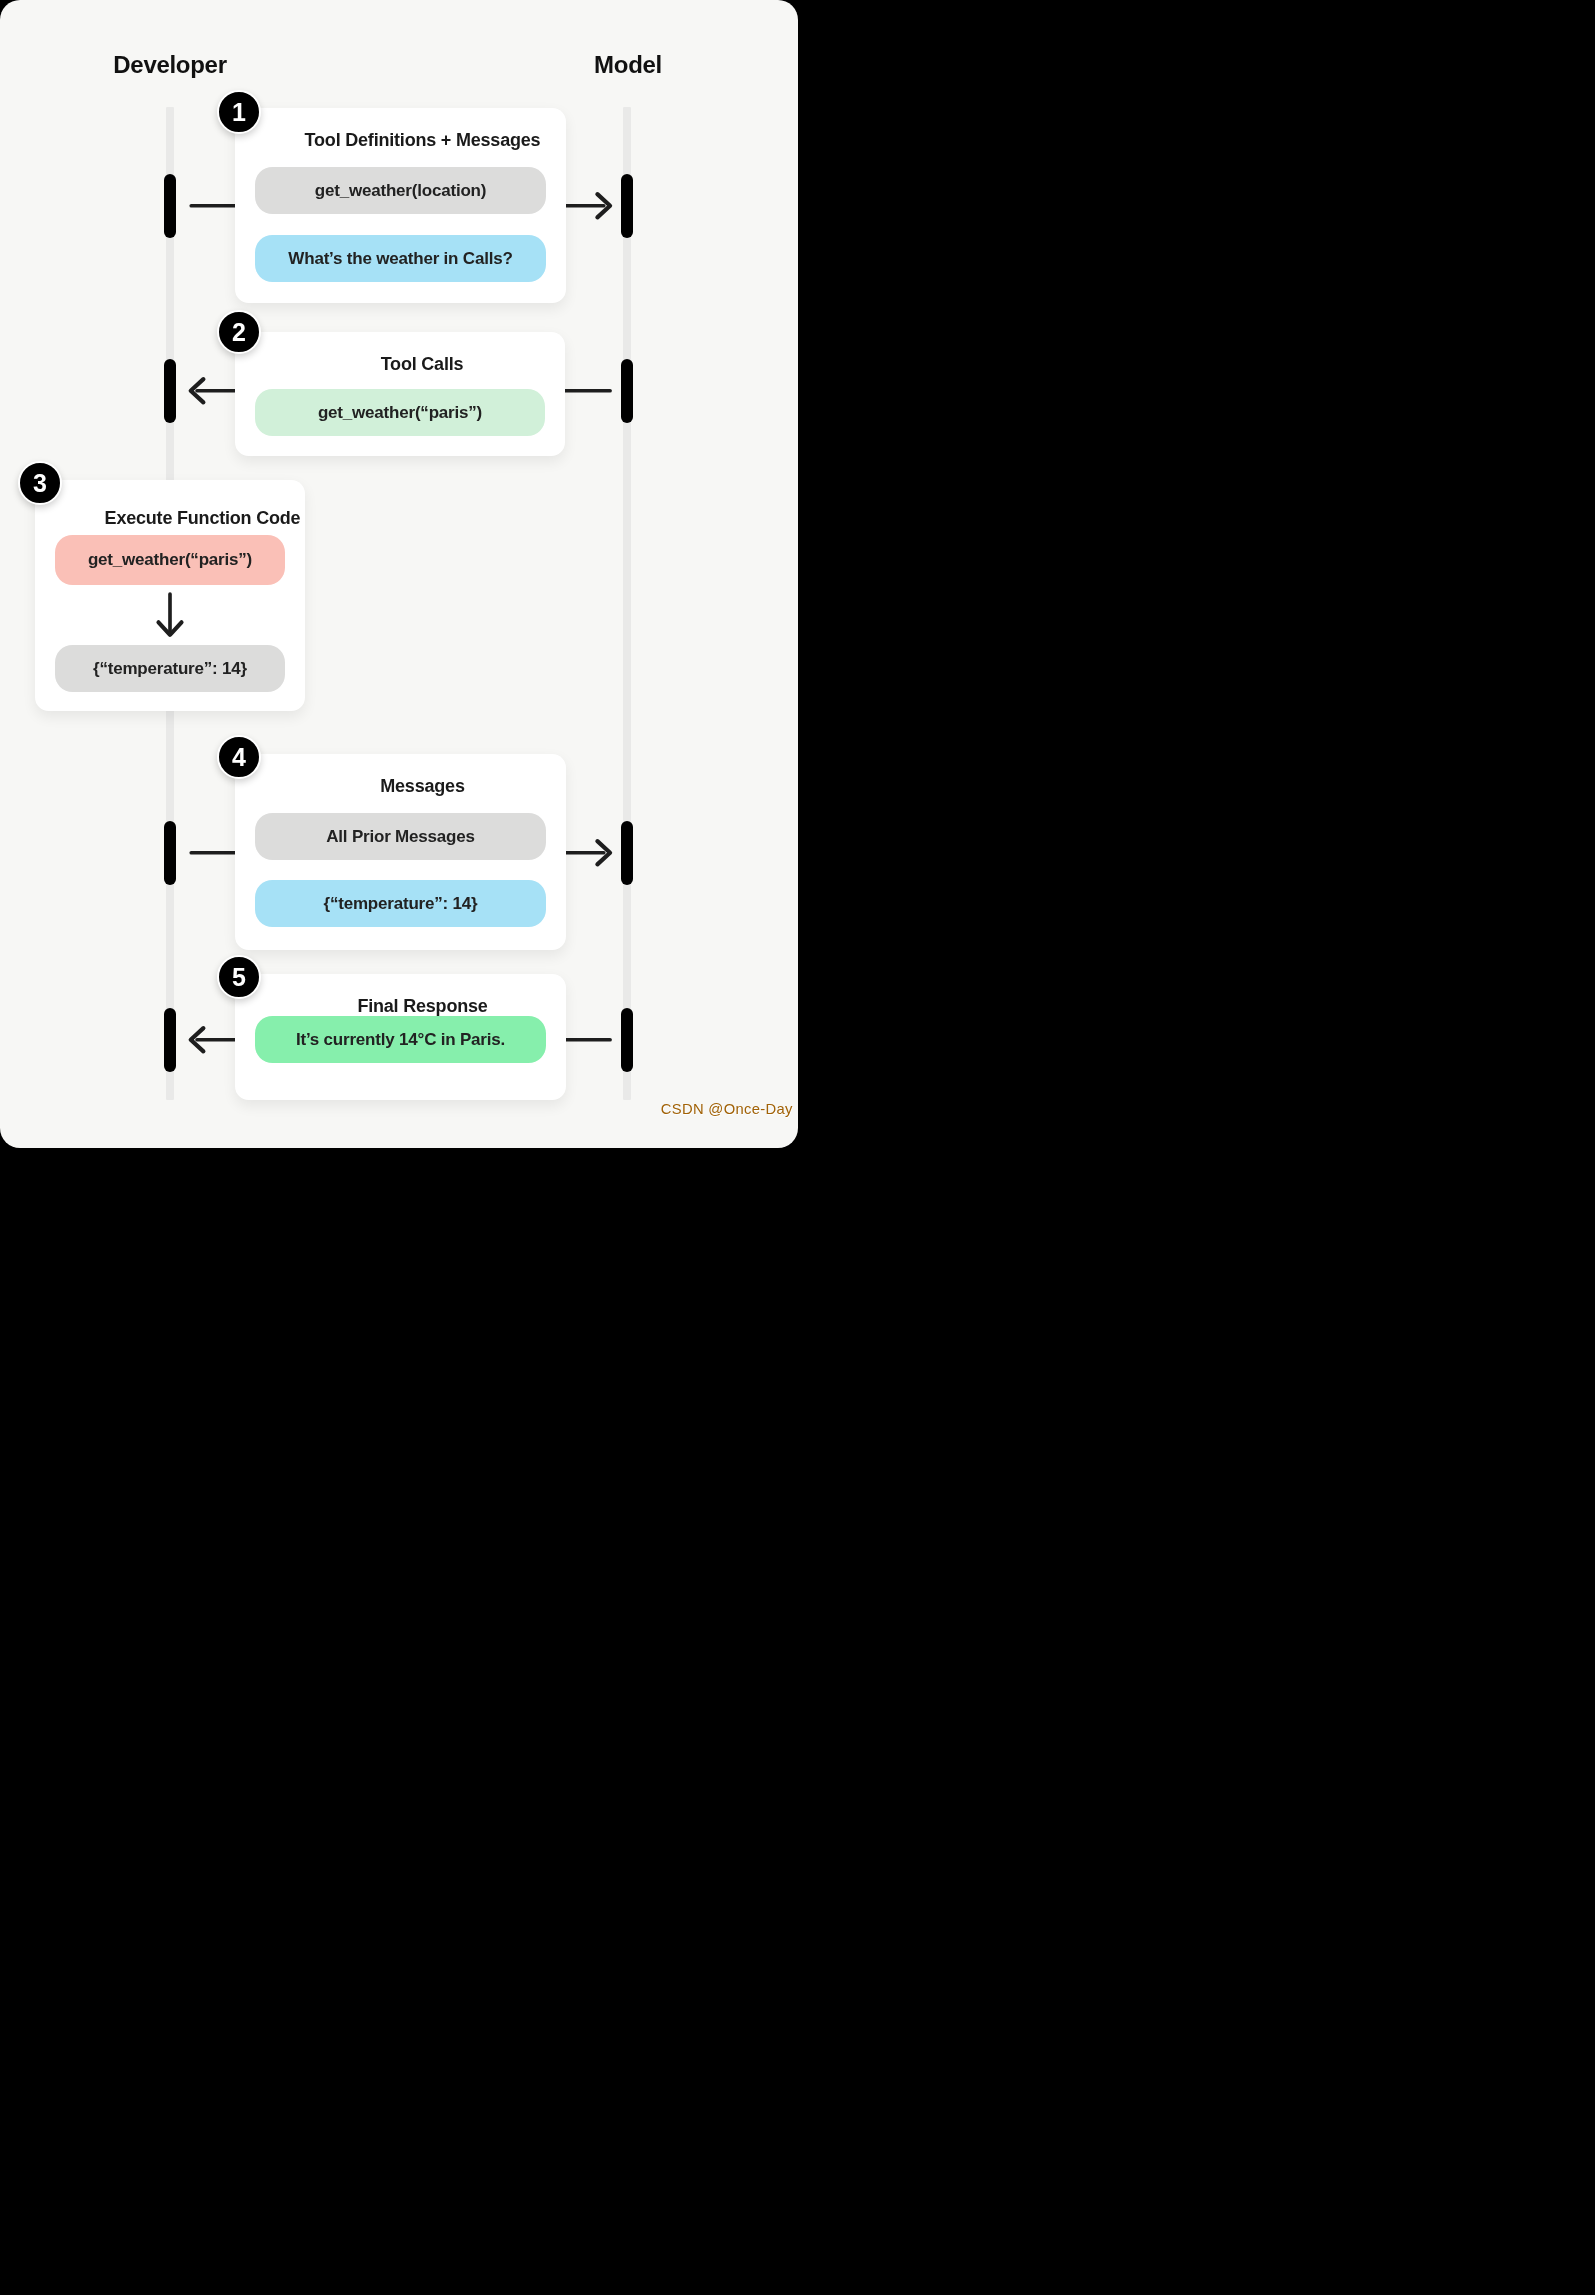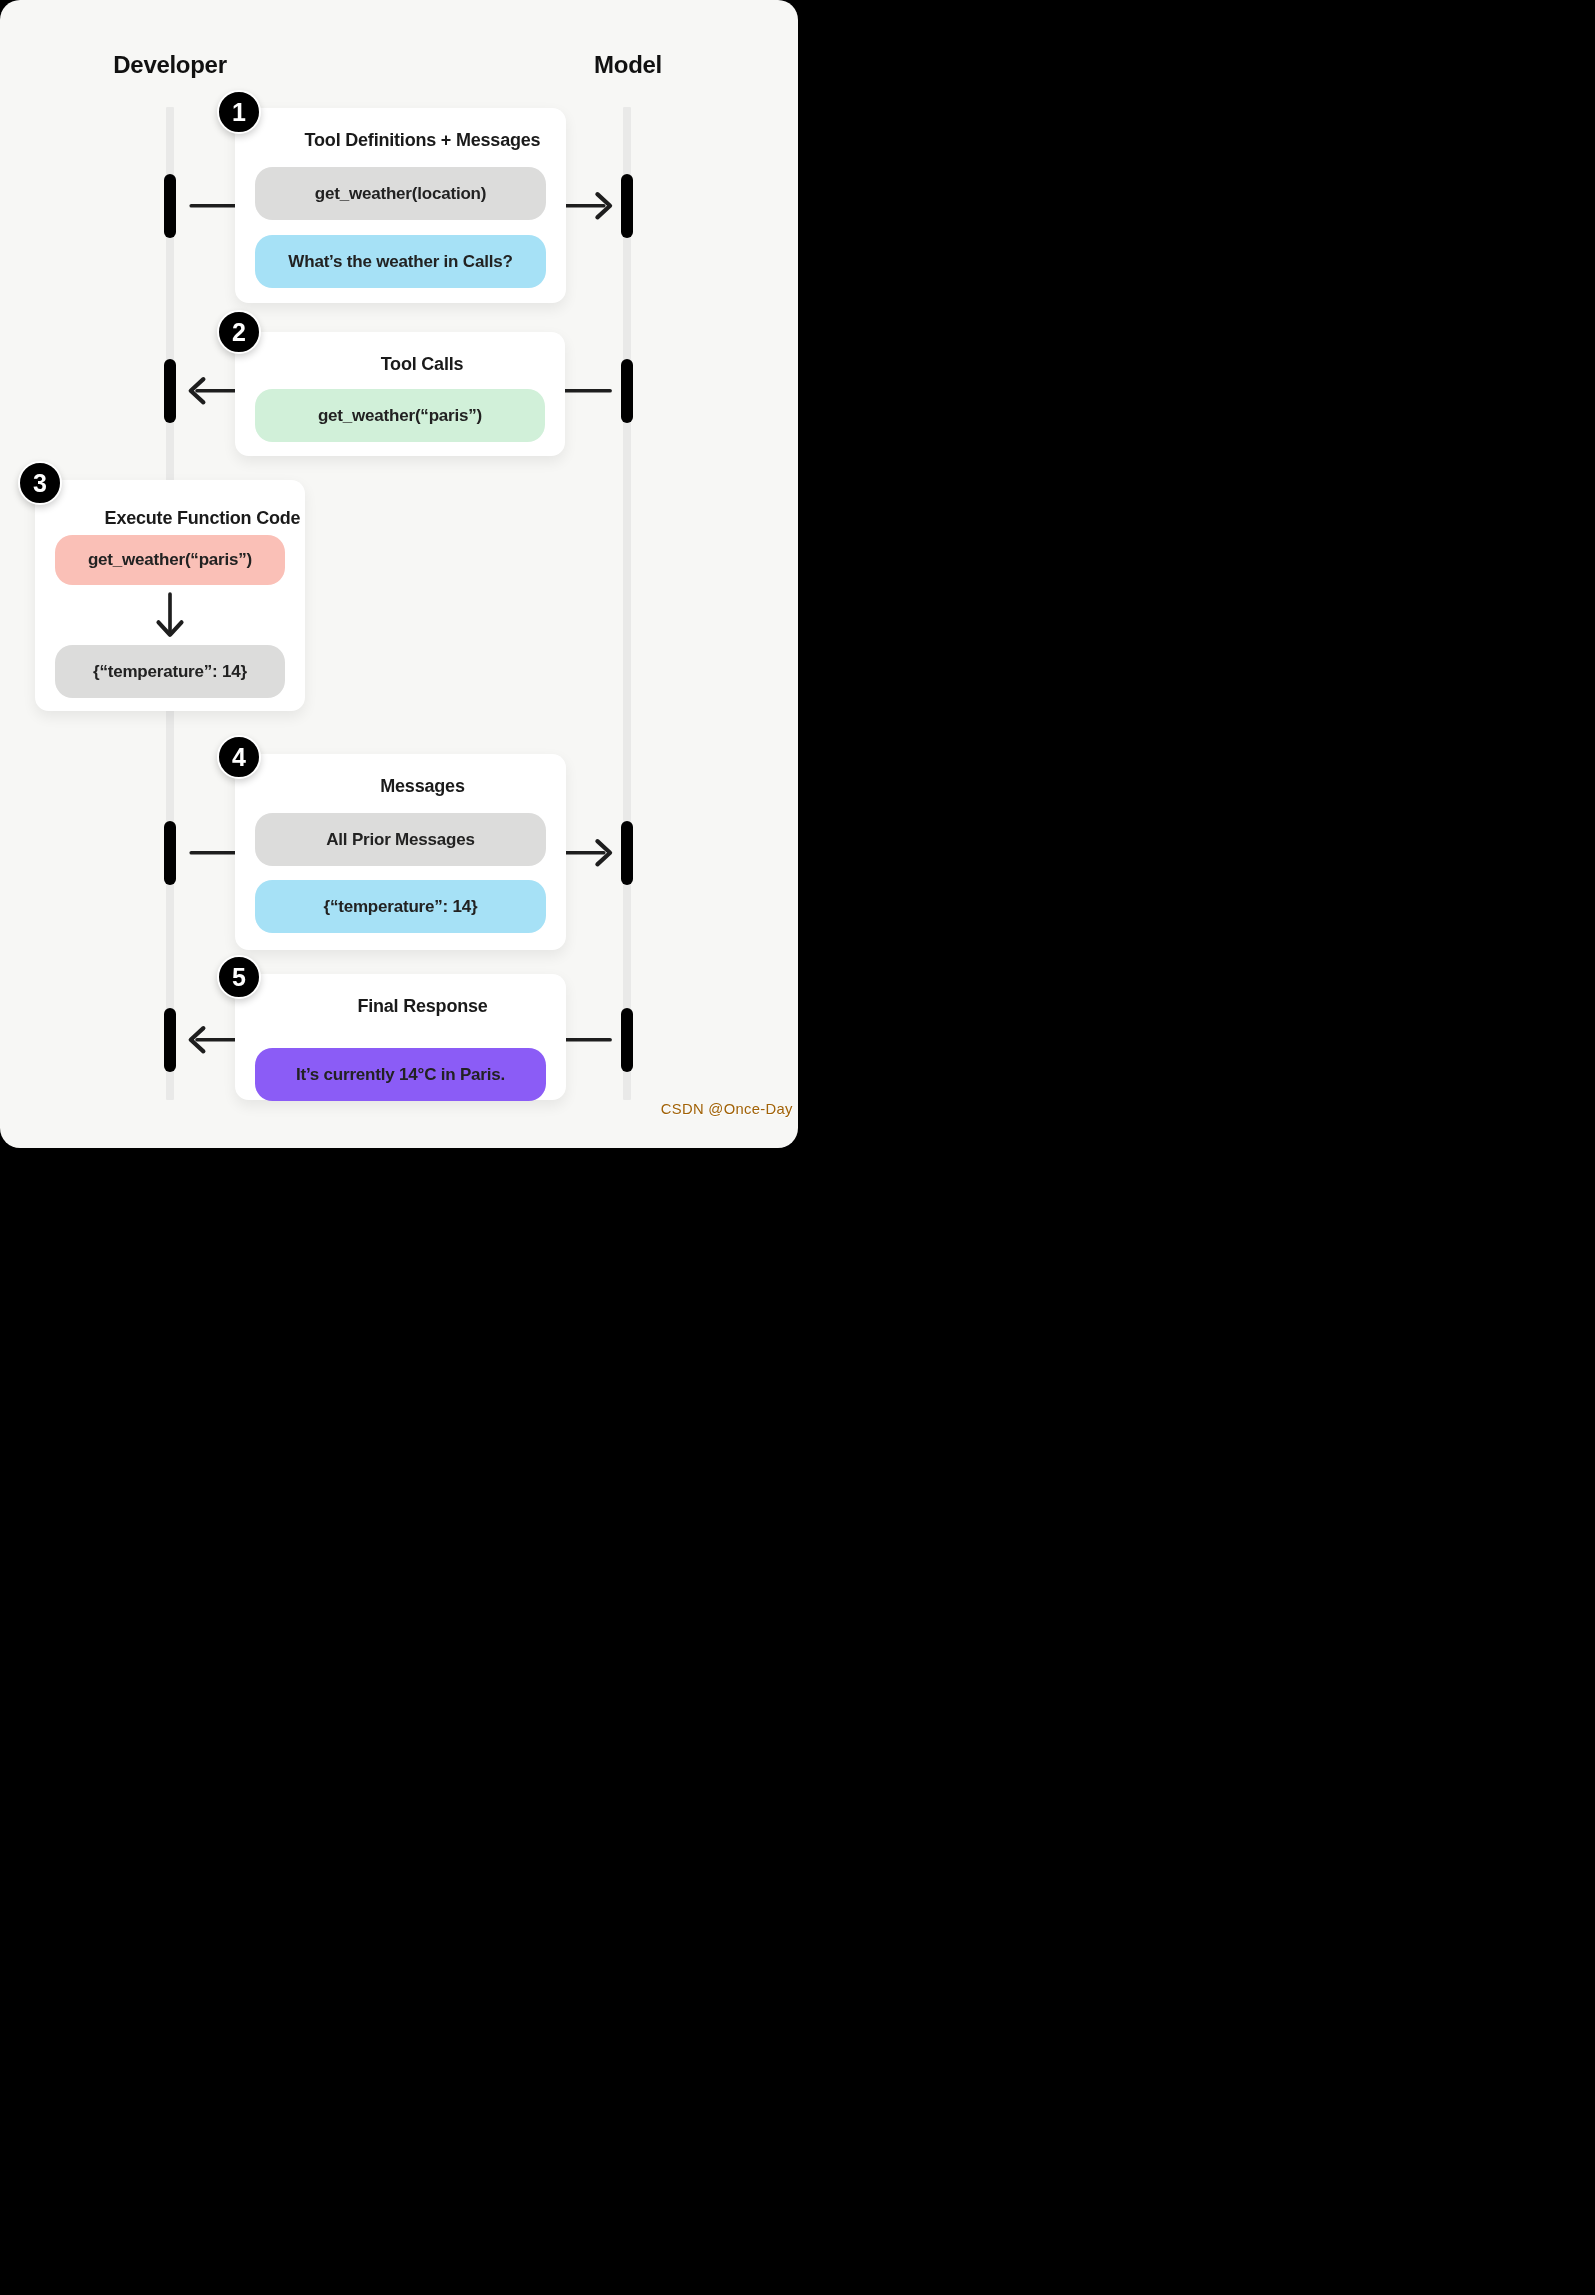--- a/index.html
+++ b/index.html
@@ -13,21 +13,21 @@
   .lifeline{position:absolute;width:8.4px;background:#e9e9e8;border-radius:1.1px;}
 
   .node{position:absolute;width:12px;background:#000;border-radius:6.3px;z-index:3;}
 
   .arrow{position:absolute;z-index:2;}
 
   .card{position:absolute;background:#fff;border-radius:13.7px;z-index:4;
         box-shadow:0 5.3px 13.7px rgba(0,0,0,0.07);}
   .card-title{position:absolute;left:0;right:0;text-align:center;font-size:18px;
               font-weight:700;color:#1a1a1a;letter-spacing:-0.2px;margin-left:44px;}
-  .pill{position:absolute;left:20px;right:20px;height:53px;border-radius:17.4px;
+  .pill{position:absolute;left:20px;right:20px;height:47px;border-radius:17.4px;
         display:flex;align-items:center;justify-content:center;
         font-size:17px;font-weight:700;color:#222;letter-spacing:-0.2px;white-space:nowrap;}
 
   .badge{position:absolute;width:40px;height:40px;border:2.1px solid #fff;border-radius:50%;
          background:#000;z-index:6;display:flex;align-items:center;justify-content:center;
          box-shadow:0 3.2px 7.4px rgba(0,0,0,0.18);}
   .badge span{color:#fff;font-size:25px;font-weight:700;line-height:1;}
 
   .exec-arrow{position:absolute;z-index:5;}
 
@@ -97,21 +97,21 @@
     </div>
 
     <div class="card" style="left:235px;top:754px;width:331px;height:196px;">
       <div class="card-title" style="top:21.6px;">Messages</div>
       <div class="pill" style="top: 59px; background: rgb(220, 220, 219);">All Prior Messages</div>
       <div class="pill" style="top: 126px; background: rgb(166, 225, 246);">{“temperature”: 14}</div>
     </div>
 
     <div class="card" style="left:235px;top:974px;width:331px;height:126px;">
       <div class="card-title" style="top:21.6px;">Final Response</div>
-      <div class="pill" style="top: 74px; background: #8b5cf6;">It’s currently 14°C in Paris.</div>
+      <div class="pill" style="top: 42px; background: #86efac;">It’s currently 14°C in Paris.</div>
     </div>
 
     <div class="badge" style="left:217px;top:90px;">
       <span>1</span>
     </div>
     <div class="badge" style="left:217px;top:310px;">
       <span>2</span>
     </div>
     <div class="badge" style="left:18px;top:461px;">
       <span>3</span>

